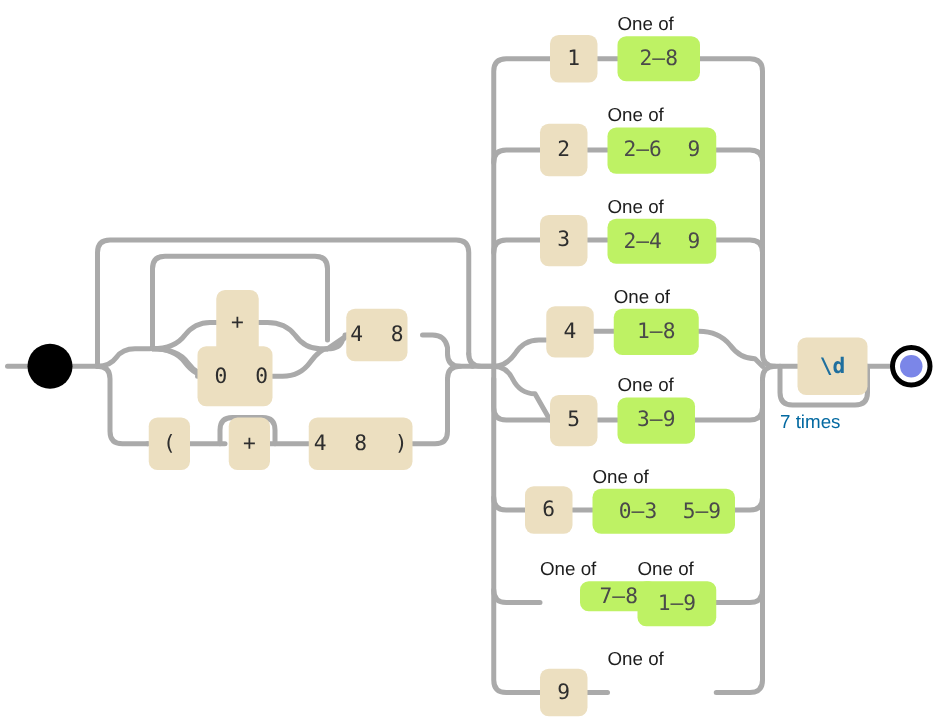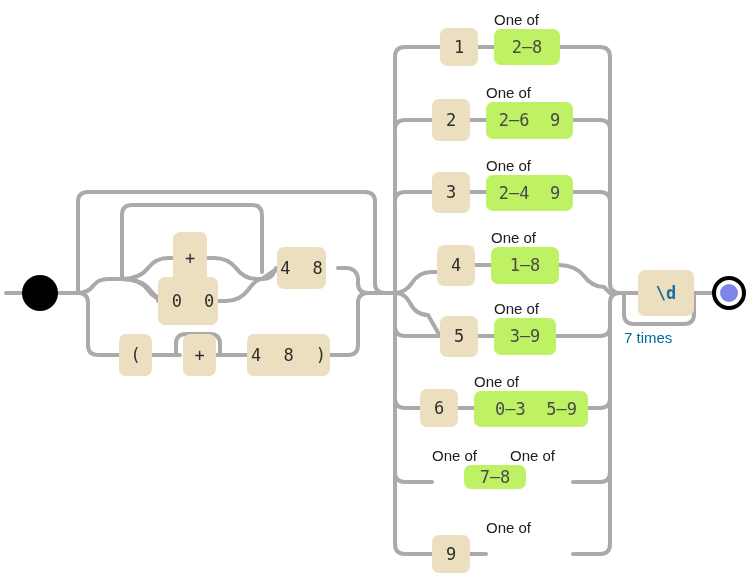--- a/index.html
+++ b/index.html
@@ -220,20 +220,21 @@
     <div class="rr-label" style="left:494px; top:301px; width:62px;">One of</div>
     <div class="rr-box charclass" style="left:494px; top:318px; width:62px; height:37px;">3–9</div>
 
     <div class="rr-box literal" style="left:420px; top:389px; width:38px; height:38px;">6</div>
     <div class="rr-label" style="left:474px; top:374px; width:114px;">One of</div>
     <div class="rr-box charclass" style="left:474px; top:391px; width:114px; height:36px;padding-left:10px;">0–3  5–9</div>
 
     <div class="rr-label" style="left:432px; top:448px; width:62px;">One of</div>
     <div class="rr-box charclass" style="left:432px; top:465px; width:62px; height:24px;margin-left:32px;">7–8</div>
     <div class="rr-label" style="left:510px; top:448px; width:63px;">One of</div>
+    <div class="rr-box charclass" style="left:510px; top:465px; width:63px; height:36px;">1–9</div>
 
     <div class="rr-box literal" style="left:432px; top:535px; width:38px; height:38px;">9</div>
     <div class="rr-label" style="left:486px; top:520px; width:87px;">One of</div>
 
     <div class="rr-box escape" style="left:638px; top:270px; width:56px; height:46px;">\d</div>
     <div class="rr-label below" style="left:624px; top:330px; width:70px;">7 times</div>
 
   </div>
 </div>
 

